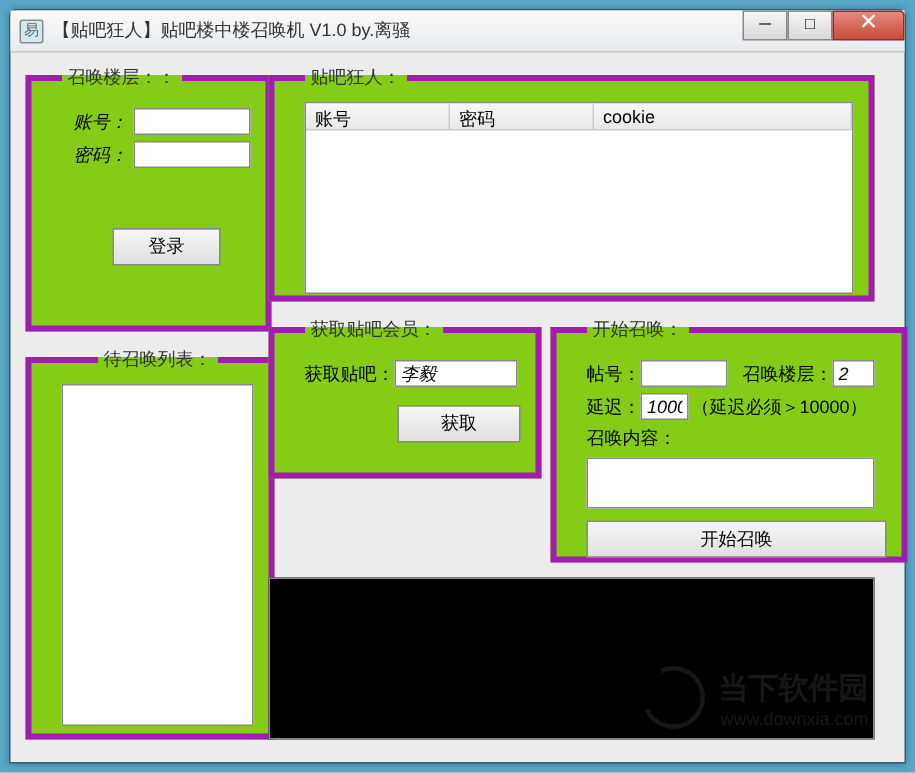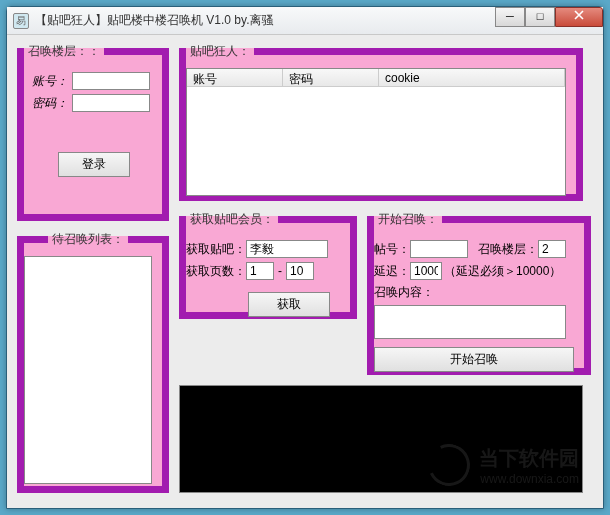--- a/index.html
+++ b/index.html
@@ -6,25 +6,25 @@
 body { font-family: "SimSun", "宋体", sans-serif; font-size: 12px; background: #5aa8c8; width: 610px; height: 515px; position: relative; }
 .window { position: absolute; top: 6px; left: 6px; width: 598px; height: 503px; background: #ececec; border: 1px solid #2a5f7a; border-radius: 5px 5px 0 0; box-shadow: 0 0 6px rgba(0,0,0,0.3); }
 .titlebar { height: 28px; background: linear-gradient(#f8f9fa, #e8ebee); border-bottom: 1px solid #c8c8c8; display: flex; align-items: center; padding-left: 6px; position: relative; }
 .app-icon { width: 16px; height: 16px; background: #d0e8f0; border: 1px solid #888; border-radius: 2px; margin-right: 6px; font-size: 10px; text-align: center; line-height: 14px; color: #666; }
 .title-text { color: #333; }
 .win-btns { position: absolute; right: 0; top: 0; display: flex; }
 .win-btn { width: 30px; height: 20px; border: 1px solid #888; background: linear-gradient(#f6f6f6, #d8d8d8); text-align: center; font-size: 11px; line-height: 16px; cursor: pointer; }
 .win-btn.close { width: 48px; background: linear-gradient(#e58a7e, #c94b3a); border: 1px solid #8a3028; color: #fff; border-radius: 0 3px 0 0; }
 .win-btn.close svg { width: 10px; height: 10px; }
 .client { padding: 8px; height: calc(100% - 28px); position: relative; }
-fieldset { border: 7px solid #a21caf; padding: 8px 10px 10px 0; position: absolute; background: #f9a8d4; }
+fieldset { border: 4px solid #a21caf; padding: 8px 10px 10px 20px; position: absolute; background: #84cc16; }
 legend { padding: 0 4px; color: #333; }
 .row { display: flex; align-items: center; margin: 4px 0; }
 .lbl { width: 44px; text-align: right; margin-right: 4px; font-style: italic; }
-input[type=text] { border: 1px solid #888; height: 18px; padding: 0 3px; background: #fff; font-family: inherit; font-size: 12px; }
+input[type=text] { border: 1px solid #888; height: 18px; padding: 0 3px; background: #fff; font-family: inherit; font-size: 12px; font-style: italic; }
 .btn { border: 1px solid #888; background: linear-gradient(#f6f6f6, #e0e0e0); padding: 3px 0; cursor: pointer; font-family: inherit; font-size: 12px; }
 .listbox { border: 1px solid #888; background: #fff; }
 .table-head { border: 1px solid #888; background: #fff; }
 .th-row { display: flex; background: linear-gradient(#f8f8f8, #e8e8e8); border-bottom: 1px solid #ccc; height: 18px; }
 .th { padding: 2px 6px; border-right: 1px solid #ccc; font-size: 12px; }
 .table-body { height: 108px; }
 .black-panel { position: absolute; background: #000; border: 1px solid #888; }
 .watermark { position: absolute; right: 24px; bottom: 22px; opacity: 0.28; pointer-events: none; text-align: right; }
 .watermark .wm-s { display: inline-block; width: 42px; height: 42px; border: 3px solid #555; border-radius: 50%; border-left-color: transparent; transform: rotate(20deg); vertical-align: middle; }
 .watermark .wm-t { display: inline-block; vertical-align: middle; margin-left: 6px; color: #555; }
@@ -86,26 +86,20 @@
         <div class="table-body"></div>
       </div>
     </fieldset>
 
     <fieldset class="fs-fetch">
       <legend>获取贴吧会员：</legend>
       <div class="row">
         <span>获取贴吧：</span>
         <input type="text" style="width: 82px;" value="李毅">
       </div>
-      <div class="row">
-        <span>获取页数：</span>
-        <input type="text" style="width: 28px;" value="1">
-        <span style="margin:0 4px">-</span>
-        <input type="text" style="width: 28px;" value="10">
-      </div>
       <button class="btn" style="width:82px;margin:8px 0 0 62px">获取</button>
     </fieldset>
 
     <fieldset class="fs-start">
       <legend>开始召唤：</legend>
       <div class="row">
         <span>帖号：</span>
         <input type="text" style="width: 58px;" value="">
         <span style="margin-left:10px">召唤楼层：</span>
         <input type="text" style="width: 28px;" value="2">

